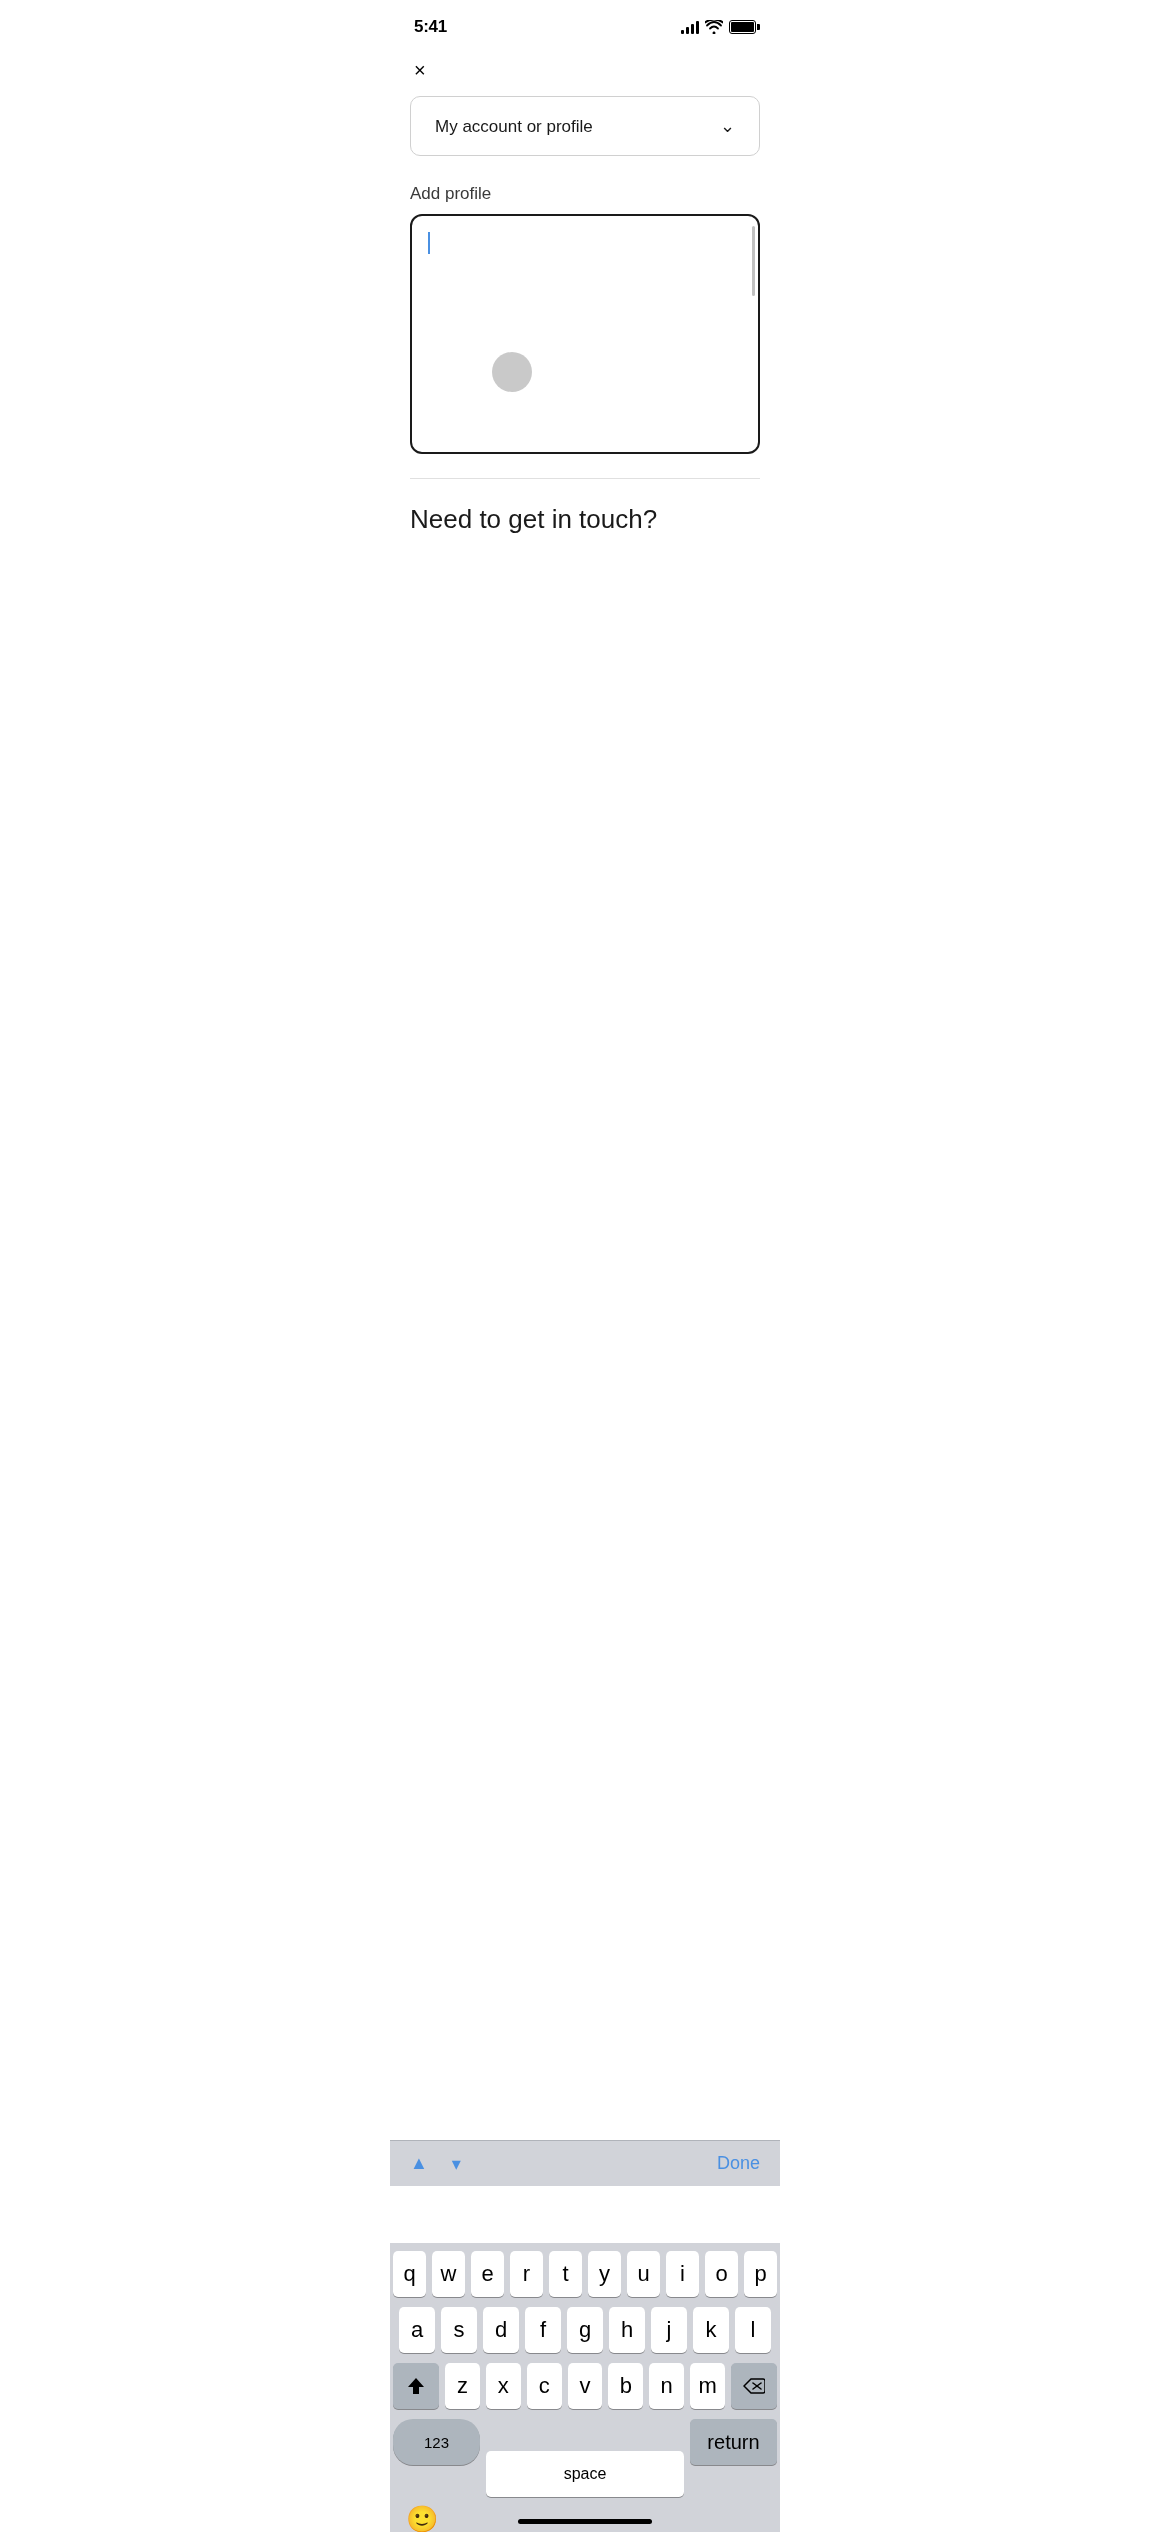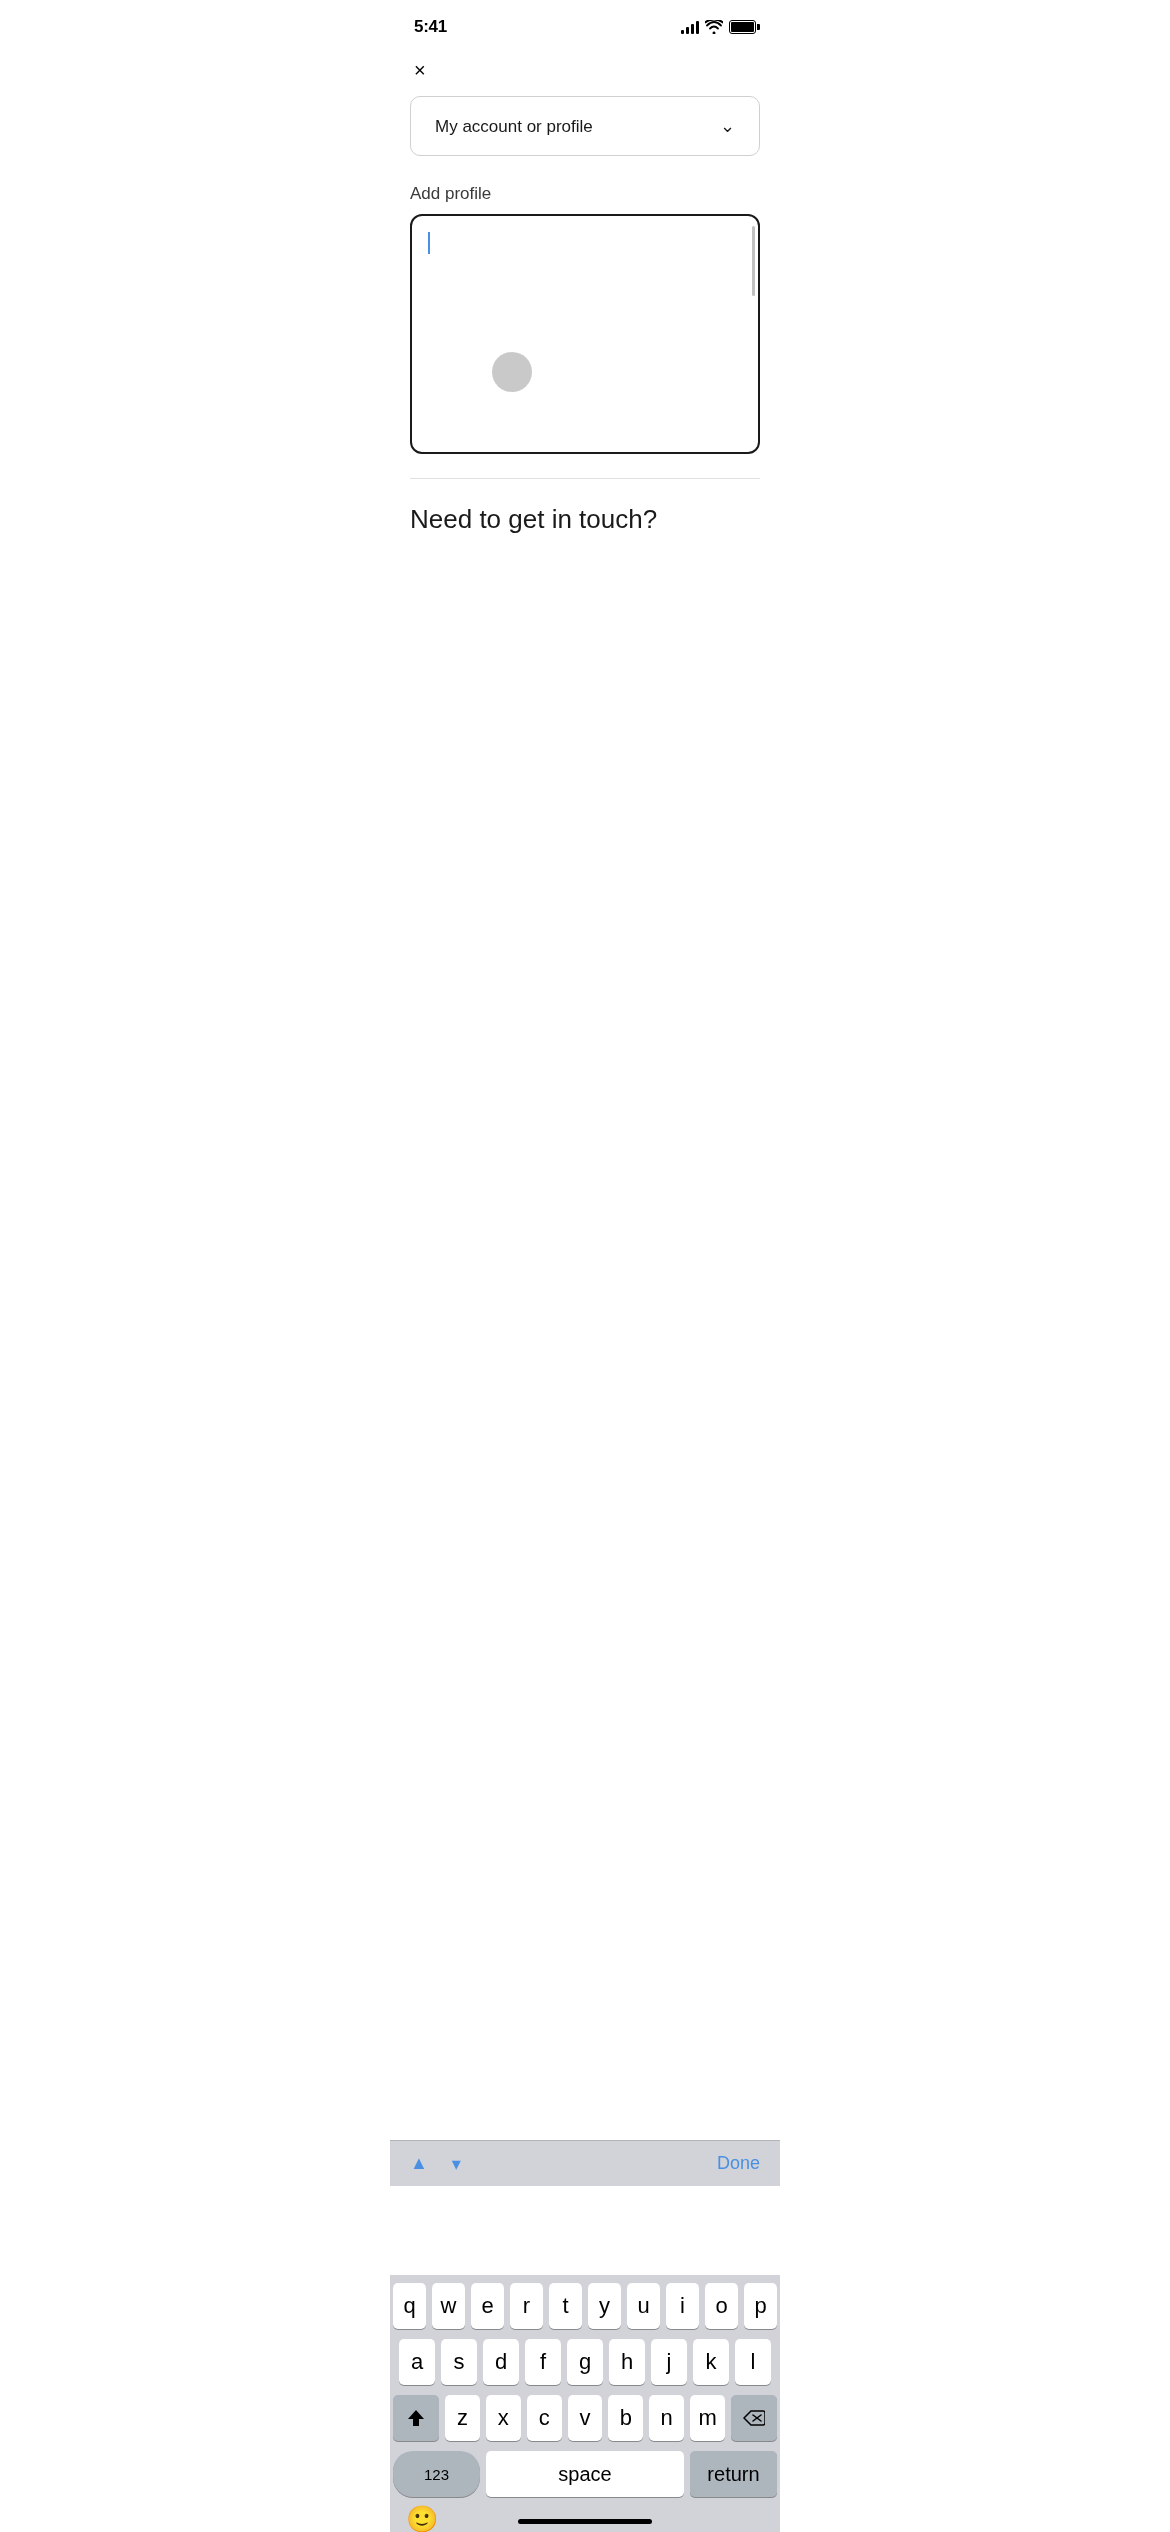--- a/index.html
+++ b/index.html
@@ -273,22 +273,23 @@
       font-size: 16px;
       font-weight: 400;
       flex: 1.5;
       max-width: 46px;
     }
 
     .key-space {
       background: #fff;
       flex: 4;
       max-width: none;
-      font-size: 20px;
-      color: #000;
+      font-size: 16px;
+      color: #000;
+      margin-top: 32px;
     }
 
     .key-return {
       background: #adb5bd;
       font-size: 20px;
       color: #000000;
       flex: 2;
       max-width: 96px;
     }
 

